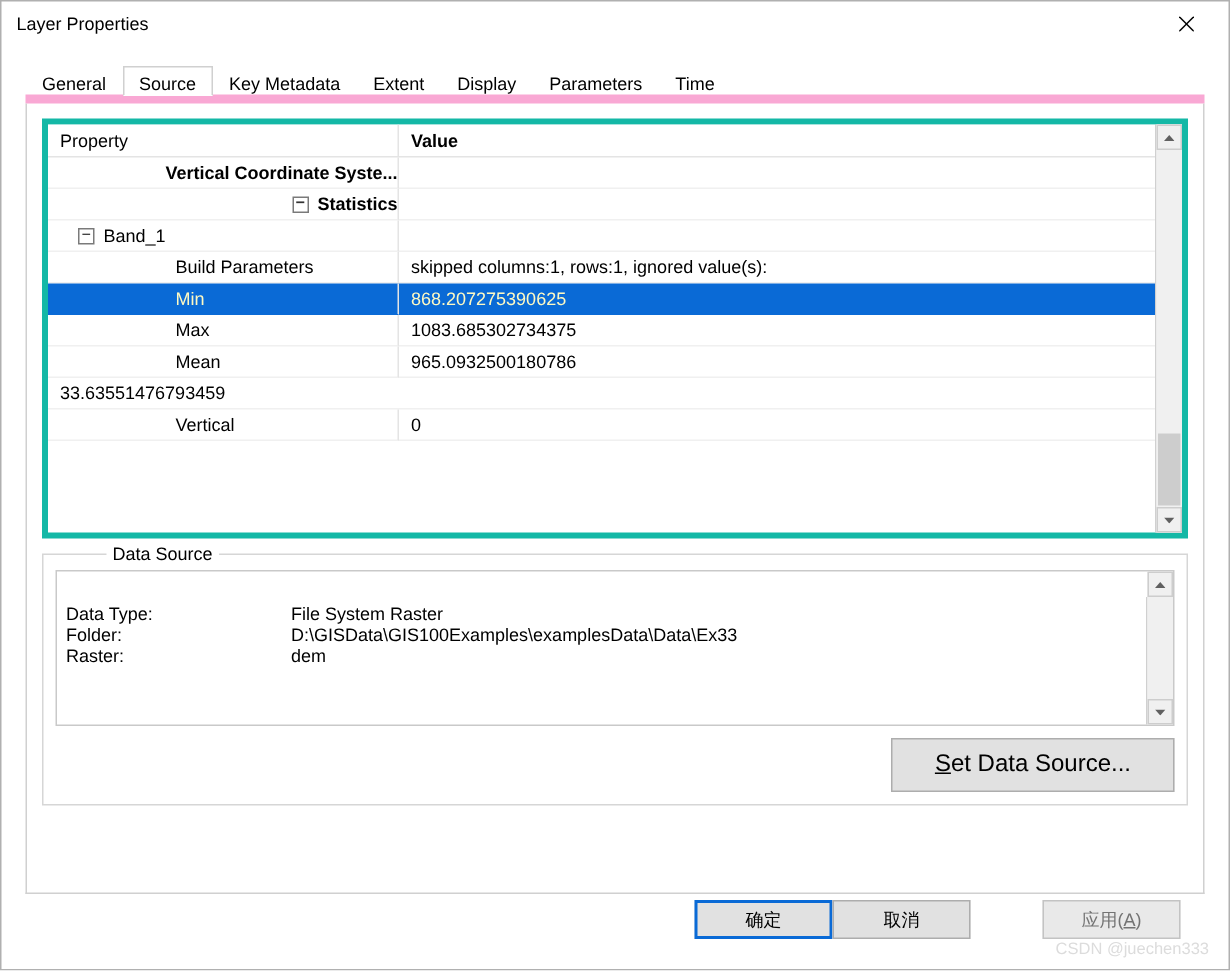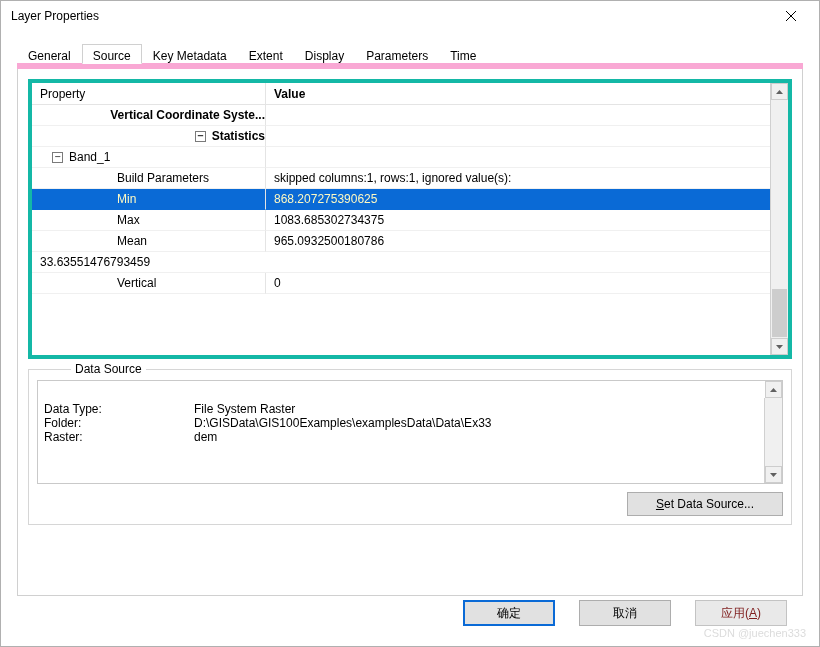--- a/index.html
+++ b/index.html
@@ -210,55 +210,56 @@
       flex-direction: column;
       justify-content: space-between;
     }
     .btn-row {
       display: flex;
       justify-content: flex-end;
       margin-top: 8px;
     }
     .btn {
       min-width: 130px;
-      height: 24px;
+      height: 36px;
       border: 1px solid #adadad;
       background: #e1e1e1;
       cursor: pointer;
-      font-size: 12px;
+      font-size: 16px;
       font-family: inherit;
       padding: 0 28px;
     }
     
     .dialog-buttons {
       height: 44px;
       display: flex;
       justify-content: flex-end;
       align-items: center;
-      gap: 24px;
+      gap: 0;
       padding: 0 16px 10px 0;
     }
     .dlg-btn {
       width: 92px;
       height: 26px;
       border: 1px solid #adadad;
       background: #e1e1e1;
       cursor: pointer;
       font-size: 12px;
       font-family: inherit;
     }
     .dlg-btn.primary {
       border: 2px solid #0a6ad6;
       background: #e1e1e1;
     }
     .dlg-btn.disabled {
-      color: #7f1d1d;
+      color: #737373;
       background: #e9e9e9;
       border-color: #c3c3c3;
       cursor: default;
+      margin-left: 48px;
     }
     .watermark {
       position: absolute;
       right: 14px;
       bottom: 8px;
       font-size: 11px;
       color: #dcdcdc;
       pointer-events: none;
     }
     .mnemonic { text-decoration: underline; }

